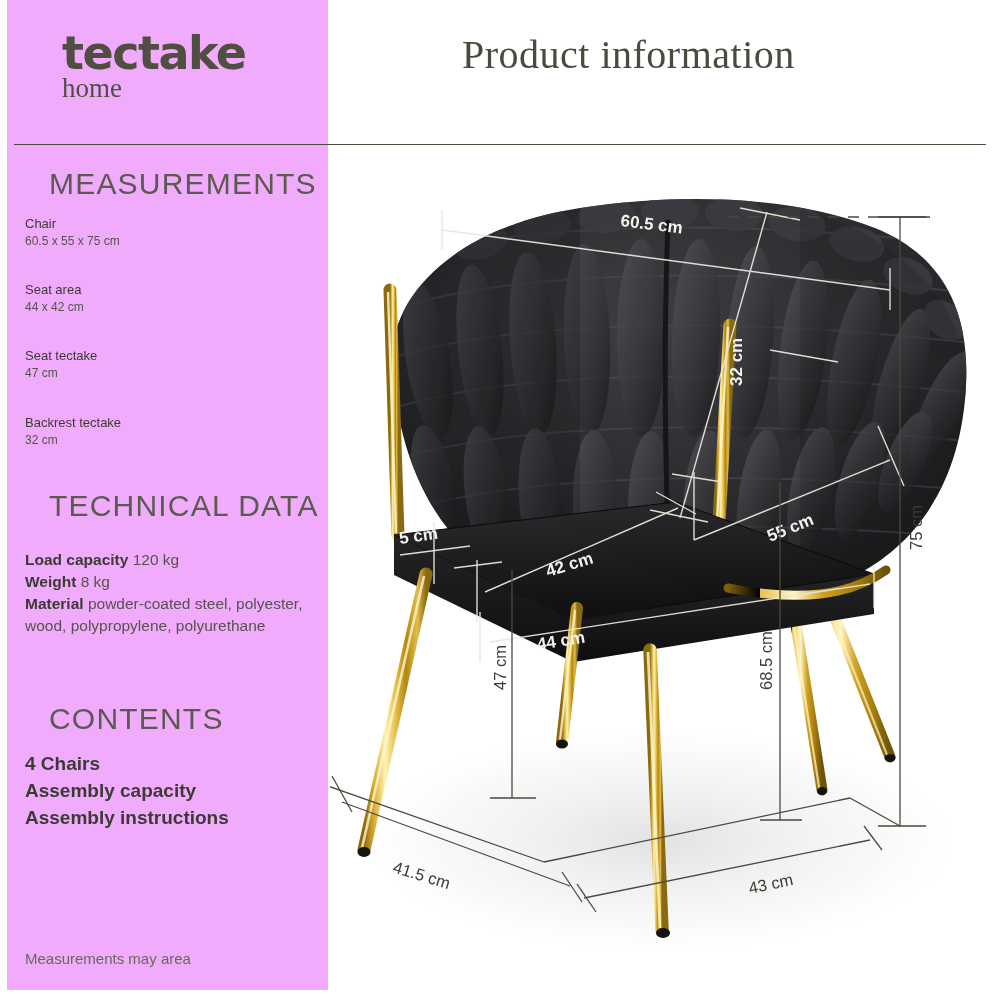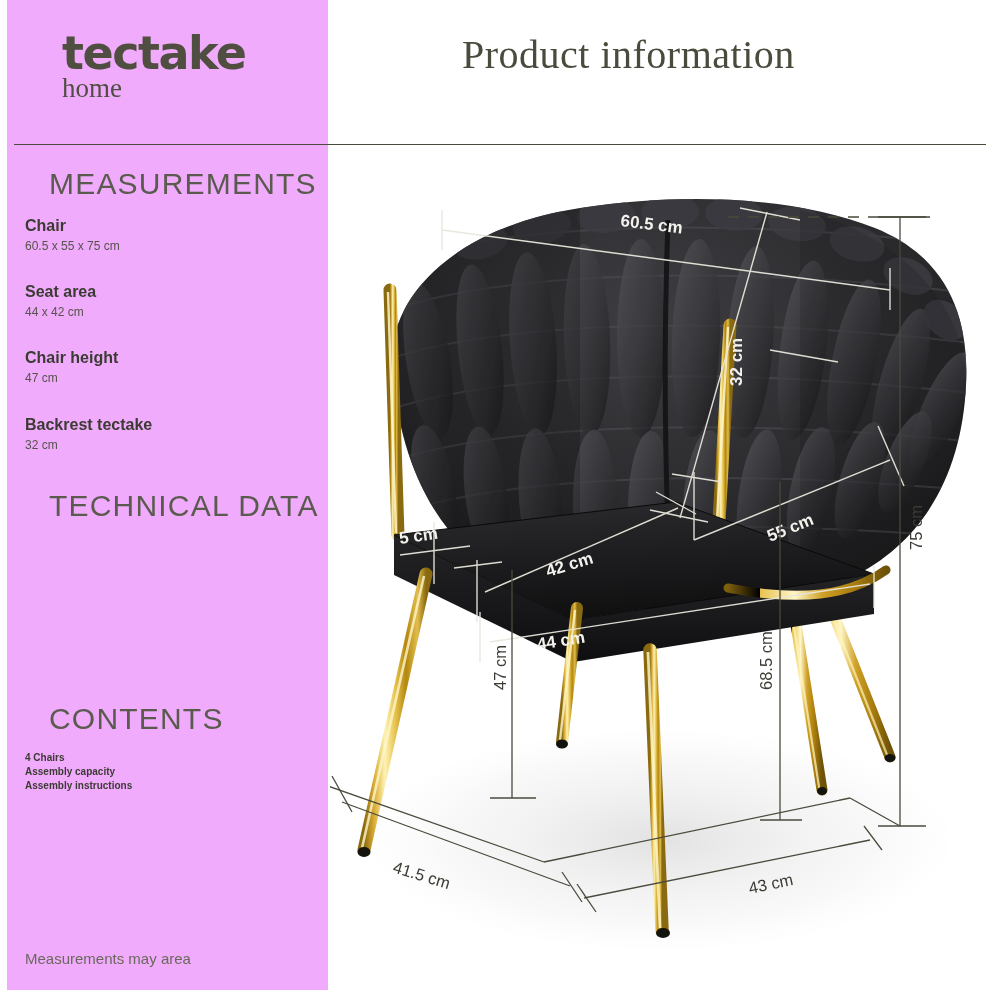--- a/index.html
+++ b/index.html
@@ -44,28 +44,28 @@
   .sec-title{
     position:absolute;left:18px;
     font-size:30px;
     letter-spacing:1.2px;
     color:#5b5a4e;
     font-weight:400;
     margin-left:24px;
   }
   .blk{position:absolute;left:18px;}
   .blk .lbl{
-    font-size:16px;font-weight:bold;color:#3c3b33;line-height:1.42;
+    font-size:13px;font-weight:normal;color:#3c3b33;line-height:1.42;
   }
   .blk .val{
     font-size:12px;color:#55544a;line-height:1.42;
   }
   .kv{font-size:15.5px;color:#55544a;line-height:1.42;}
   .kv b{color:#3c3b33;font-weight:bold;}
-  .contents-line{font-size:10px;font-weight:bold;color:#3c3b33;line-height:1.42;}
+  .contents-line{font-size:19px;font-weight:bold;color:#3c3b33;line-height:1.42;}
   #footnote{
     position:absolute;left:18px;top:950px;
     font-size:15px;color:#6a685d;
   }
 
   
   #page-title{
     position:absolute;left:462px;top:31px;
     font-family:Liberation Serif, serif;
     font-size:40px;
@@ -105,31 +105,36 @@
       <div class="lbl">Chair</div>
       <div class="val">60.5 x 55 x 75 cm</div>
     </div>
 
     <div class="blk" style="top:281px">
       <div class="lbl">Seat area</div>
       <div class="val">44 x 42 cm</div>
     </div>
 
     <div class="blk" style="top:347px">
-      <div class="lbl">Chair height</div>
+      <div class="lbl">Seat tectake</div>
       <div class="val">47 cm</div>
     </div>
 
     <div class="blk" style="top:414px">
       <div class="lbl">Backrest tectake</div>
       <div class="val">32 cm</div>
     </div>
 
     <div class="sec-title" style="top:489px">TECHNICAL DATA</div>
 
+    <div class="blk" style="top:549px;width:280px">
+      <div class="kv"><b>Load capacity</b><span> 120 kg</span></div>
+      <div class="kv"><b>Weight</b><span> 8 kg</span></div>
+      <div class="kv"><b>Material</b><span> powder-coated steel, polyester, wood, polypropylene, polyurethane</span></div>
+    </div>
 
     <div class="sec-title" style="top:702px">CONTENTS</div>
 
     <div class="blk" style="top:751px">
       <div class="contents-line">4 Chairs</div>
       <div class="contents-line">Assembly capacity</div>
       <div class="contents-line">Assembly instructions</div>
     </div>
 
     <div id="footnote">Measurements may area</div>

